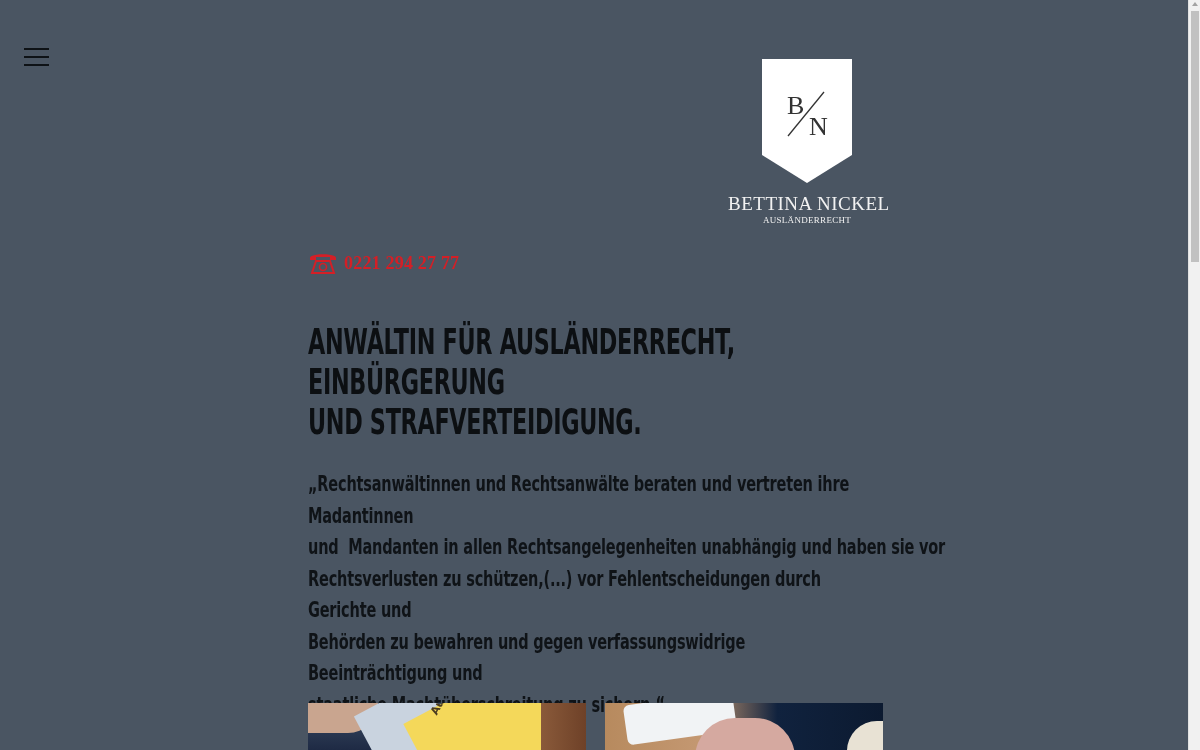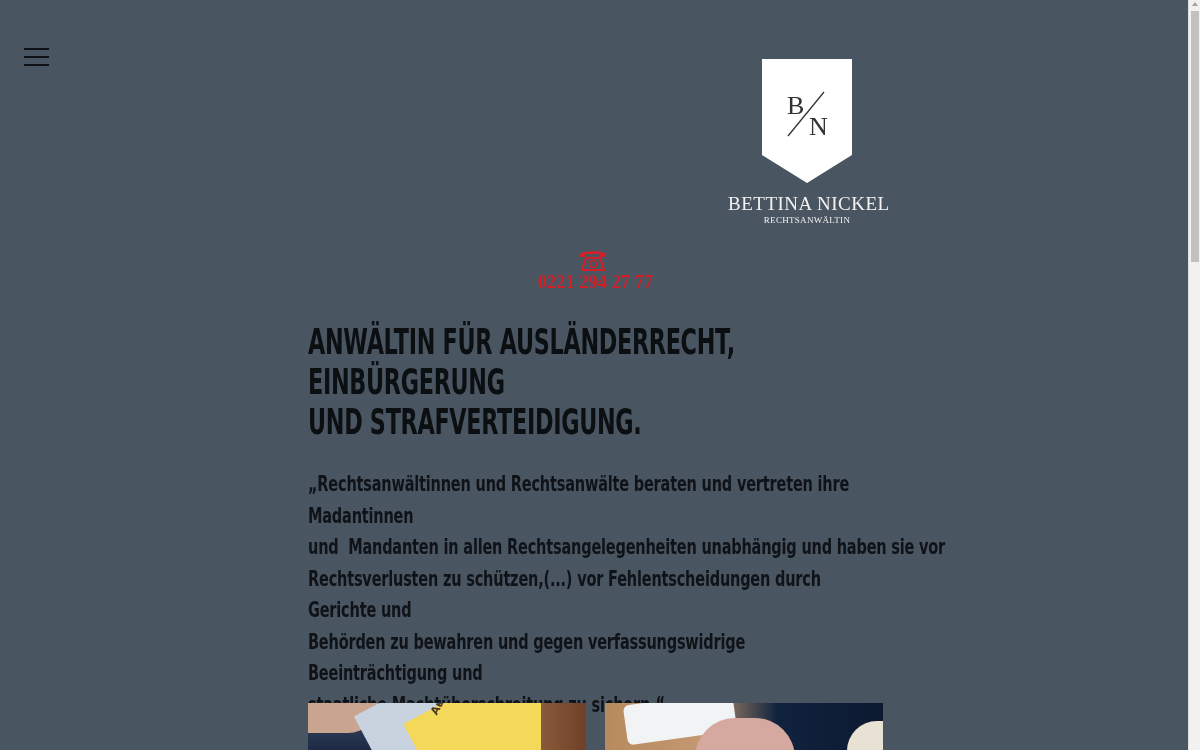--- a/index.html
+++ b/index.html
@@ -74,21 +74,20 @@
       left: 308px;
       top: 248px;
       width: 575px;
     }
     .phone {
       display: flex;
       align-items: center;
       color: #d41f26;
       text-decoration: none;
       height: 30px;
-      flex-direction: column;
     }
     .phone-icon { width: 30px; height: 24px; margin-right: 6px; }
     .phone-number {
       font-family: "Liberation Serif", serif;
       font-weight: bold;
       font-size: 18px;
       letter-spacing: 0.2px;
     }
 
     .headline {
@@ -214,21 +213,21 @@
 <a class="logo">
   <div class="shield">
     <svg width="90" height="124" viewBox="0 0 90 124">
       <polygon points="0,0 90,0 90,96 45,124 0,96" fill="#ffffff"></polygon>
       <text x="25" y="55" font-family="Liberation Serif, serif" font-size="26" fill="#333">B</text>
       <line x1="26" y1="77" x2="62" y2="33" stroke="#333" stroke-width="1.3"></line>
       <text x="47" y="76" font-family="Liberation Serif, serif" font-size="26" fill="#333">N</text>
     </svg>
   </div>
   <div class="logo-name">BETTINA NICKEL</div>
-  <div class="logo-sub">RECHTSANWÄLTIN</div>
+  <div class="logo-sub">AUSLÄNDERRECHT</div>
 </a>
 
 <div class="content">
   <a class="phone">
     <span class="phone-icon">
       <svg width="30" height="24" viewBox="0 0 30 24">
         <path d="M2 7 C2 2 28 2 28 7 L28 9 L22 9 L22 6 L8 6 L8 9 L2 9 Z" fill="#d41f26"></path>
         <path d="M8 10 L22 10 L26 22 L4 22 Z" fill="none" stroke="#d41f26" stroke-width="2"></path>
         <circle cx="15" cy="16" r="3.5" fill="none" stroke="#d41f26" stroke-width="1.6"></circle>
       </svg>

